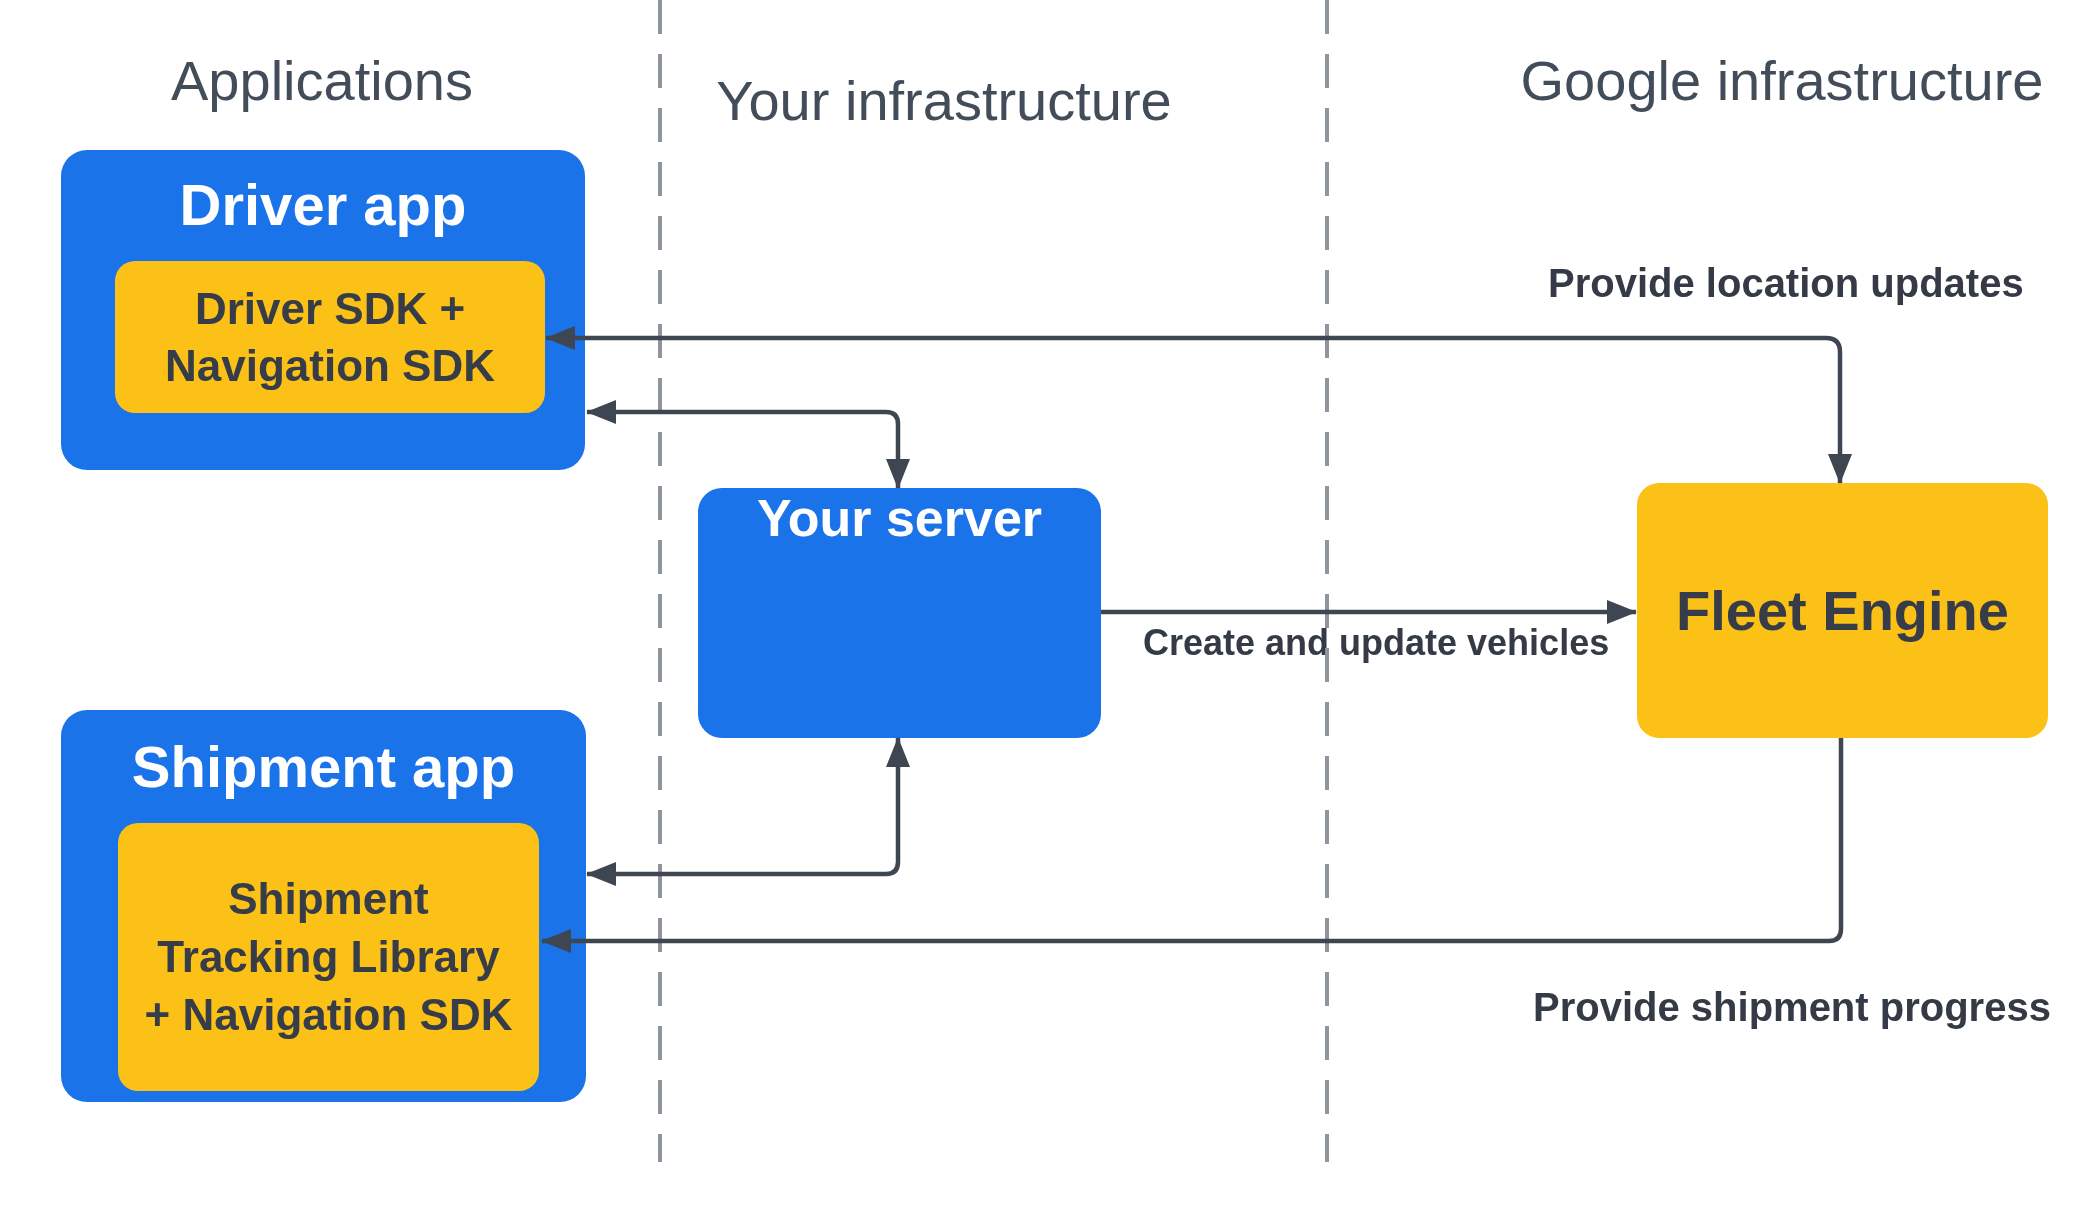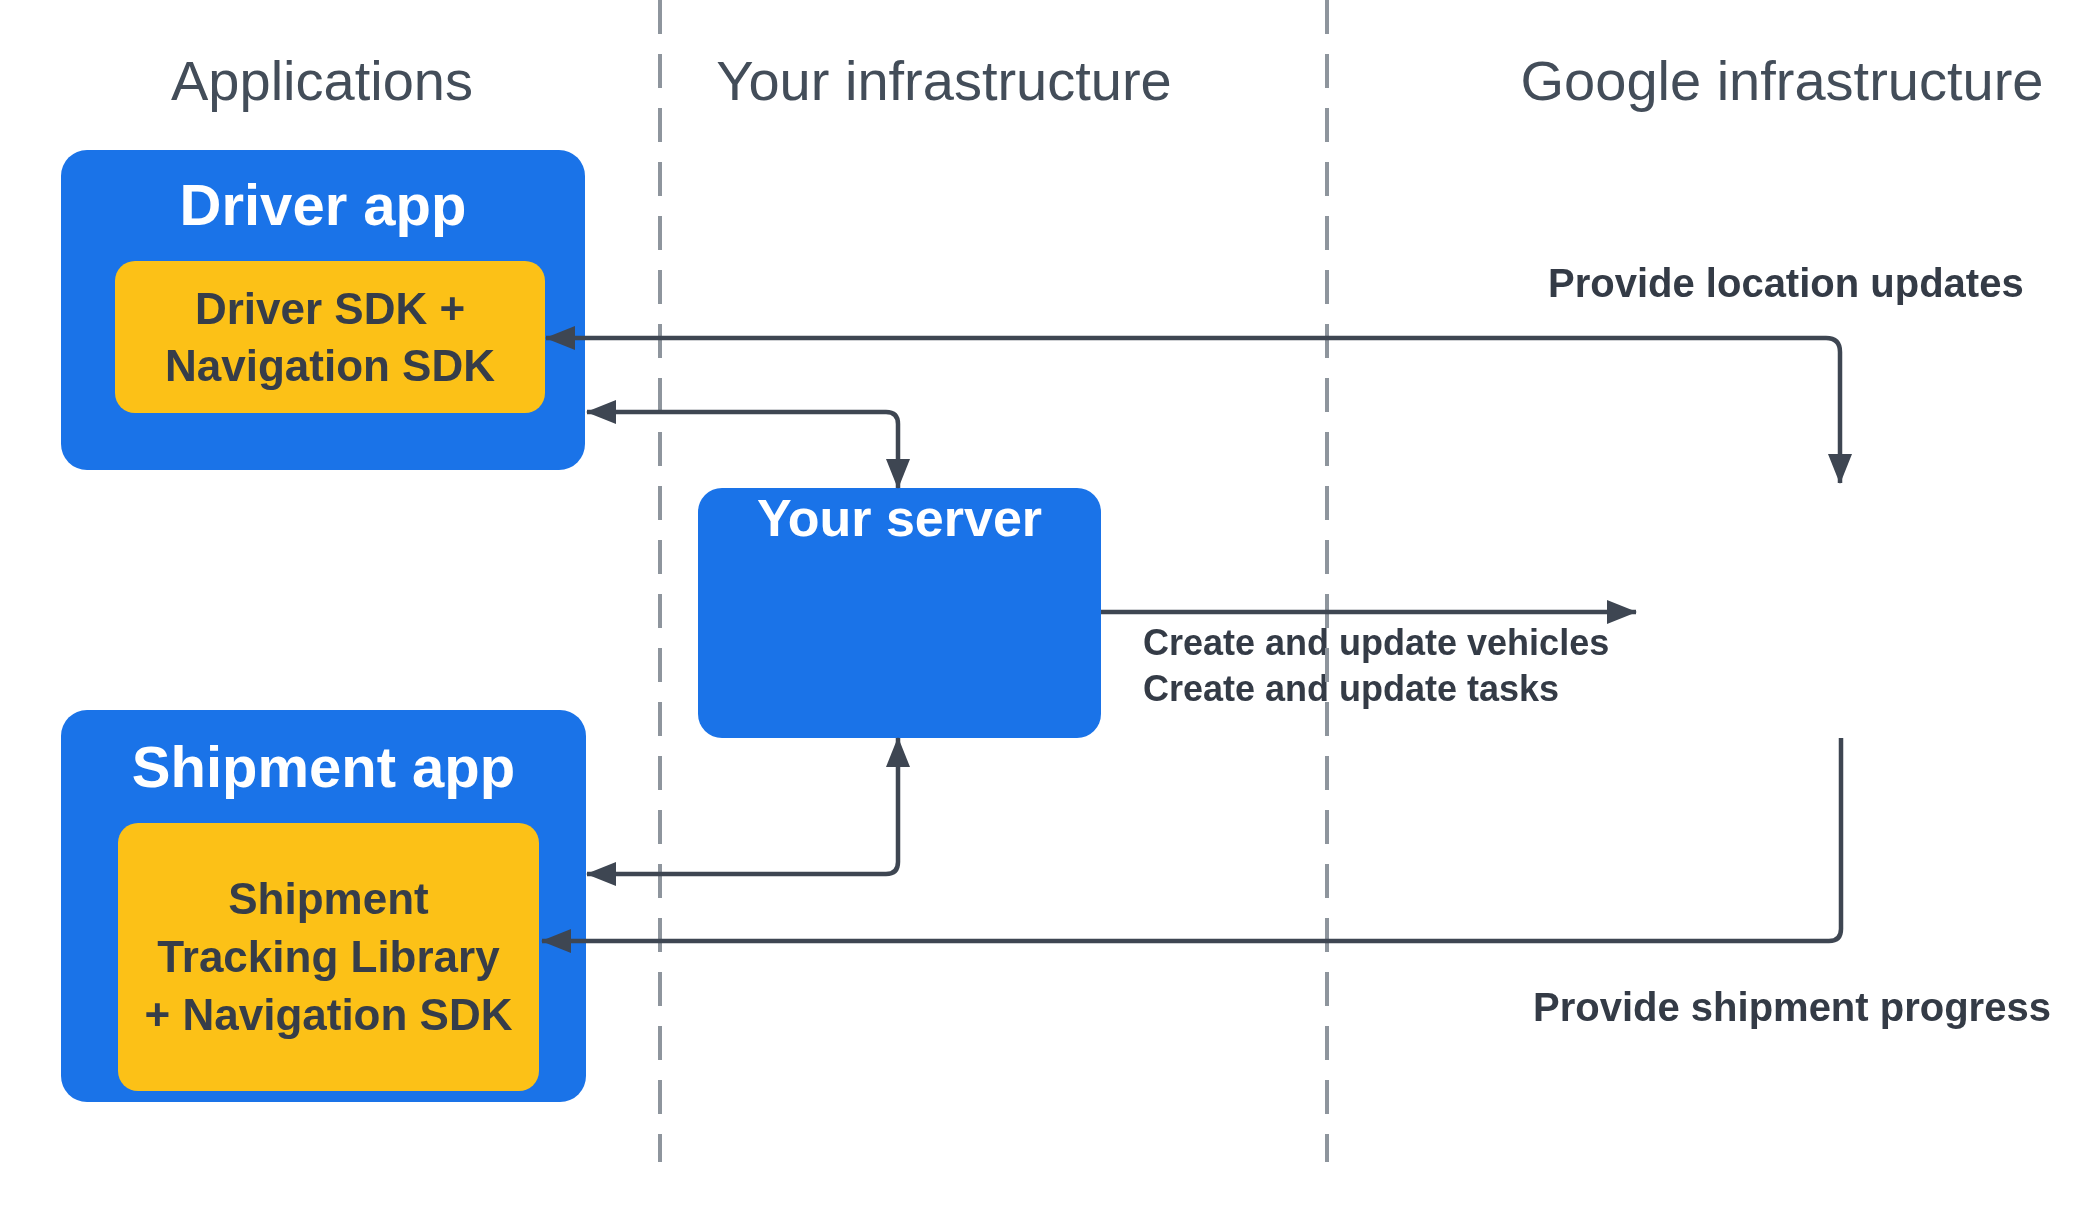--- a/index.html
+++ b/index.html
@@ -7,21 +7,21 @@
     --label-text:#343B46; --header-text:#434D59; --divider:#8E959D;
     --background:#FFFFFF; --white-text:#FFFFFF;
   }
   *{margin:0;padding:0;box-sizing:border-box;}
   html,body{background:var(--background);}
   body{font-family:"Liberation Sans","DejaVu Sans",sans-serif;}
   #canvas{position:relative;width:2089px;height:1208px;background:var(--background);overflow:hidden;}
 
   .col-header{position:absolute;top:50px;transform:translateX(-50%);font-size:56px;
     line-height:62px;font-weight:400;color:var(--header-text);white-space:nowrap;}
-  .h1{left:322px;} .h2{left:944px;} .h3{left:1782px;}
+  .h1{left:322px;} .h2{left:944px;margin-top:20px;} .h3{left:1782px;}
 
   .node{position:absolute;}
   .blue-box{background:var(--blue);border-radius:26px;}
   .yellow-box{background:var(--yellow);border-radius:20px;display:flex;flex-direction:column;
     align-items:center;justify-content:center;}
   .box-title{width:100%;text-align:center;font-weight:700;color:var(--white-text);
     font-size:58px;line-height:62px;white-space:nowrap;}
   .sdk-line{font-weight:700;color:var(--dark-text);font-size:44px;line-height:57px;
     text-align:center;white-space:nowrap;}
   .center-box{display:flex;justify-content:center;}
@@ -62,34 +62,36 @@
   </div>
   <div id="driver-sdk" class="node yellow-box">
     <div class="sdk-line">Driver SDK +</div>
     <div class="sdk-line">Navigation SDK</div>
   </div>
 
   <div id="your-server" class="node blue-box center-box">
     <div class="server-label">Your server</div>
   </div>
 
+  <div id="fleet-engine" class="node yellow-box">
+    <div class="fleet-label">Fleet Engine</div>
+  </div>
 
   <div id="consumer-app" class="node blue-box">
     <div class="box-title">Shipment app</div>
   </div>
   <div id="shipment-sdk" class="node yellow-box">
     <div class="sdk-line">Shipment</div>
     <div class="sdk-line">Tracking Library</div>
     <div class="sdk-line">+ Navigation SDK</div>
   </div>
 
   <div id="label-location" class="edge-label">Provide location updates</div>
   <div id="label-create" class="edge-label">
     <div>Create and update vehicles</div>
-    <div>Create and update tasks</div>
   </div>
   <div id="label-progress" class="edge-label">Provide shipment progress</div>
 
   <svg id="wires" viewBox="0 0 2089 1208" xmlns="http://www.w3.org/2000/svg">
     <defs>
       <marker id="ahEnd" viewBox="0 0 30 24" refX="29" refY="12" markerWidth="30" markerHeight="24" markerUnits="userSpaceOnUse" orient="auto">
         <path class="ah" d="M0,0 L30,12 L0,24 Z"></path>
       </marker>
       <marker id="ahStart" viewBox="0 0 30 24" refX="29" refY="12" markerWidth="30" markerHeight="24" markerUnits="userSpaceOnUse" orient="auto-start-reverse">
         <path class="ah" d="M0,0 L30,12 L0,24 Z"></path>

